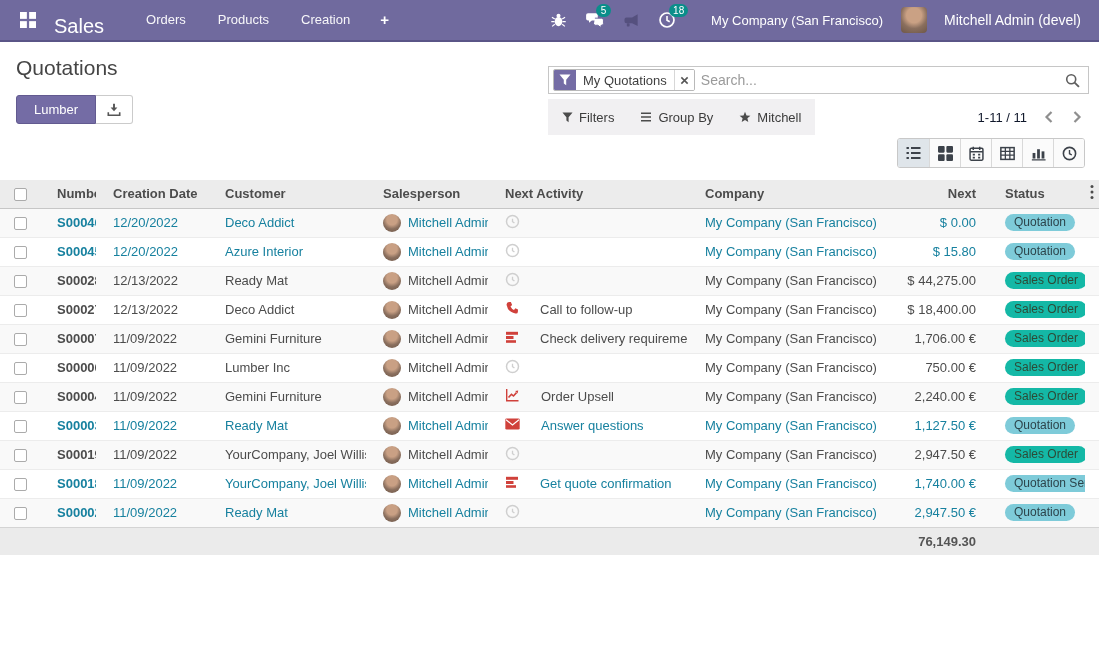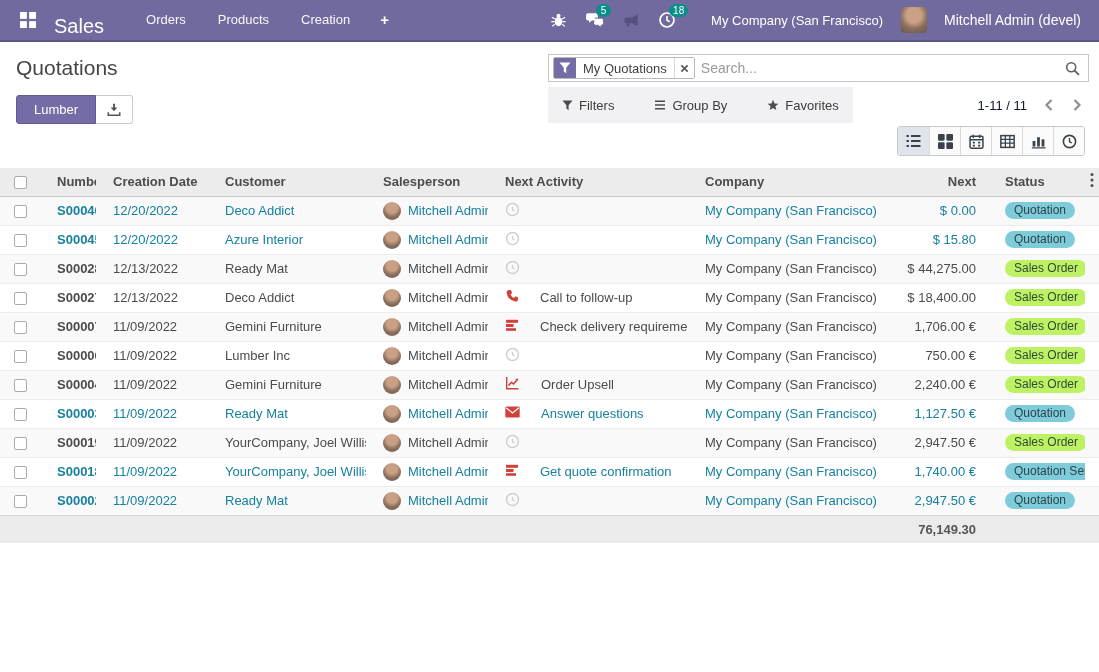--- a/index.html
+++ b/index.html
@@ -25,32 +25,32 @@
 
   
   .control { display:flex; padding:12px 10px 0 16px; }
   .cp-left { width:532px; }
   .page-title { font-size:21px; font-weight:400; color:#454545; margin:2px 0 15px 0; }
   .btn-row { display:flex; align-items:flex-start; }
   .btn-create { background:#746ca5; border:1px solid #625a90; color:#fff; font-size:13px;
                 padding:6px 17px; border-radius:3px 0 0 3px; cursor:pointer; }
   .btn-export { background:#fff; border:1px solid #cbcbcb; border-left:none; width:37px; height:29px;
                 display:flex; align-items:center; justify-content:center; border-radius:0 3px 3px 0; cursor:pointer; }
-  .cp-right { flex:1; display:flex; flex-direction:column; }
+  .cp-right { flex:1; display:flex; flex-direction:column;margin-top:12px; }
   .searchbar { display:flex; align-items:center; height:28px; border:1px solid #c6c6c6; background:#fff; padding:0 8px 0 2px; }
   .facet { display:flex; align-items:stretch; border:1px solid #b9b9b9; border-radius:2px; margin:0 6px 0 2px; height:22px; }
   .facet-ico { display:flex; align-items:center; justify-content:center; width:22px; background:#746ca5; border-radius:1px 0 0 1px; }
   .facet-label { display:flex; align-items:center; font-size:13px; color:#3f3f3f; padding:0 7px; background:#fff; }
   .facet-x { display:flex; align-items:center; justify-content:center; width:20px; background:#fff;
              border-left:1px solid #d7d7d7; cursor:pointer; border-radius:0 1px 1px 0; }
   .search-input { flex:1; border:none; outline:none; font-size:14px; color:#555; font-family:"Liberation Sans",sans-serif; }
   .search-input::placeholder { color:#9a9a9a; }
   .search-go { cursor:pointer; display:flex; align-items:center; }
   .toolbar-row { display:flex; align-items:center; margin-top:9px; height:28px; }
-  .filter-group { display:flex; align-items:center; background:#f1f0f2; border-radius:0; padding:0 14px; height:36px; gap:40px; }
+  .filter-group { display:flex; align-items:center; background:#f1f0f2; border-radius:0; padding:0 14px; height:36px; gap:26px; }
   .fg-btn { display:flex; align-items:center; gap:6px; font-size:13px; color:#3c3c3c; cursor:pointer; }
   .pager { margin-left:auto; display:flex; align-items:center; gap:14px; padding-right:4px; }
   .pager-text { font-size:13px; color:#0f172a; }
   .pager-btn { cursor:pointer; display:flex; align-items:center; padding:2px; }
   .switch-row { display:flex; justify-content:flex-end; margin-top:7px; padding-right:4px; }
   .switcher { display:flex; border:1px solid #c8c8c8; border-radius:3px; overflow:hidden; }
   .sw-btn { width:31px; height:28px; display:flex; align-items:center; justify-content:center;
             background:#fbfbfb; border-left:1px solid #d9d9d9; cursor:pointer; }
   .sw-btn:first-child { border-left:none; }
   .sw-btn.active { background:#dfe5ea; }
@@ -72,21 +72,21 @@
   tbody td.t-total { text-align:right; padding:0 12px 0 0; }
   .cb { display:inline-block; width:13px; height:13px; border:1px solid #ababab; border-radius:2px; background:#fff; vertical-align:middle; cursor:pointer; }
   .num { font-weight:700; }
   tr.hl td, tr.hl .num { color:#17819f; }
   .sp-cell { display:flex; align-items:center; gap:7px; height:28px; }
   .avatar { width:18px; height:18px; border-radius:50%; flex:0 0 18px;
             background:radial-gradient(circle at 50% 32%, #c9a084 0 34%, #8a6f5e 60%, #6d5647 100%); }
   .act-cell { display:flex; align-items:center; gap:21px; height:28px; }
   .badge { display:inline-block; font-size:12px; line-height:17px; padding:0 9px; border-radius:10px; font-weight:400; }
   .b-q { background:#7ecbd9; color:#2c444b; }
-  .b-s { background:#bef264; color:#2d4a36; }
+  .b-s { background:#14b8a6; color:#2d4a36; }
   tfoot td { background:#ebebeb; height:28px; border-top:1px solid #d4d4d4; }
   tfoot td.t-total { text-align:right; padding:0 12px 0 0; font-weight:700; color:#555; }
 </style>
 </head>
 <body>
 
 <div class="screen">
 
   <div class="navbar">
     <div class="apps-btn">
@@ -185,21 +185,21 @@
           <div class="fg-btn">
             <svg width="12" height="12" viewBox="0 0 12 12">
                 <path d="M1 2.2h10M1 6h10M1 9.8h10" stroke="#4c4c4c" stroke-width="1.6"></path>
               </svg>
             <span>Group By</span>
           </div>
           <div class="fg-btn">
             <svg width="12" height="12" viewBox="0 0 12 12">
                 <path d="M6 0.8 7.5 4.4 11.4 4.7 8.4 7.2 9.3 11 6 8.9 2.7 11 3.6 7.2 0.6 4.7 4.5 4.4Z" fill="#4c4c4c"></path>
               </svg>
-            <span>Favorites</span>
+            <span>Mitchell</span>
           </div>
         </div>
         <div class="pager">
           <span class="pager-text">1-11 / 11</span>
           <span class="pager-btn">
             <svg width="11" height="14" viewBox="0 0 10 14">
                 <path d="M8 2 3 7l5 5" stroke="#8f8f8f" stroke-width="2.2" fill="none"></path>
               </svg>
           </span>
           <span class="pager-btn">

